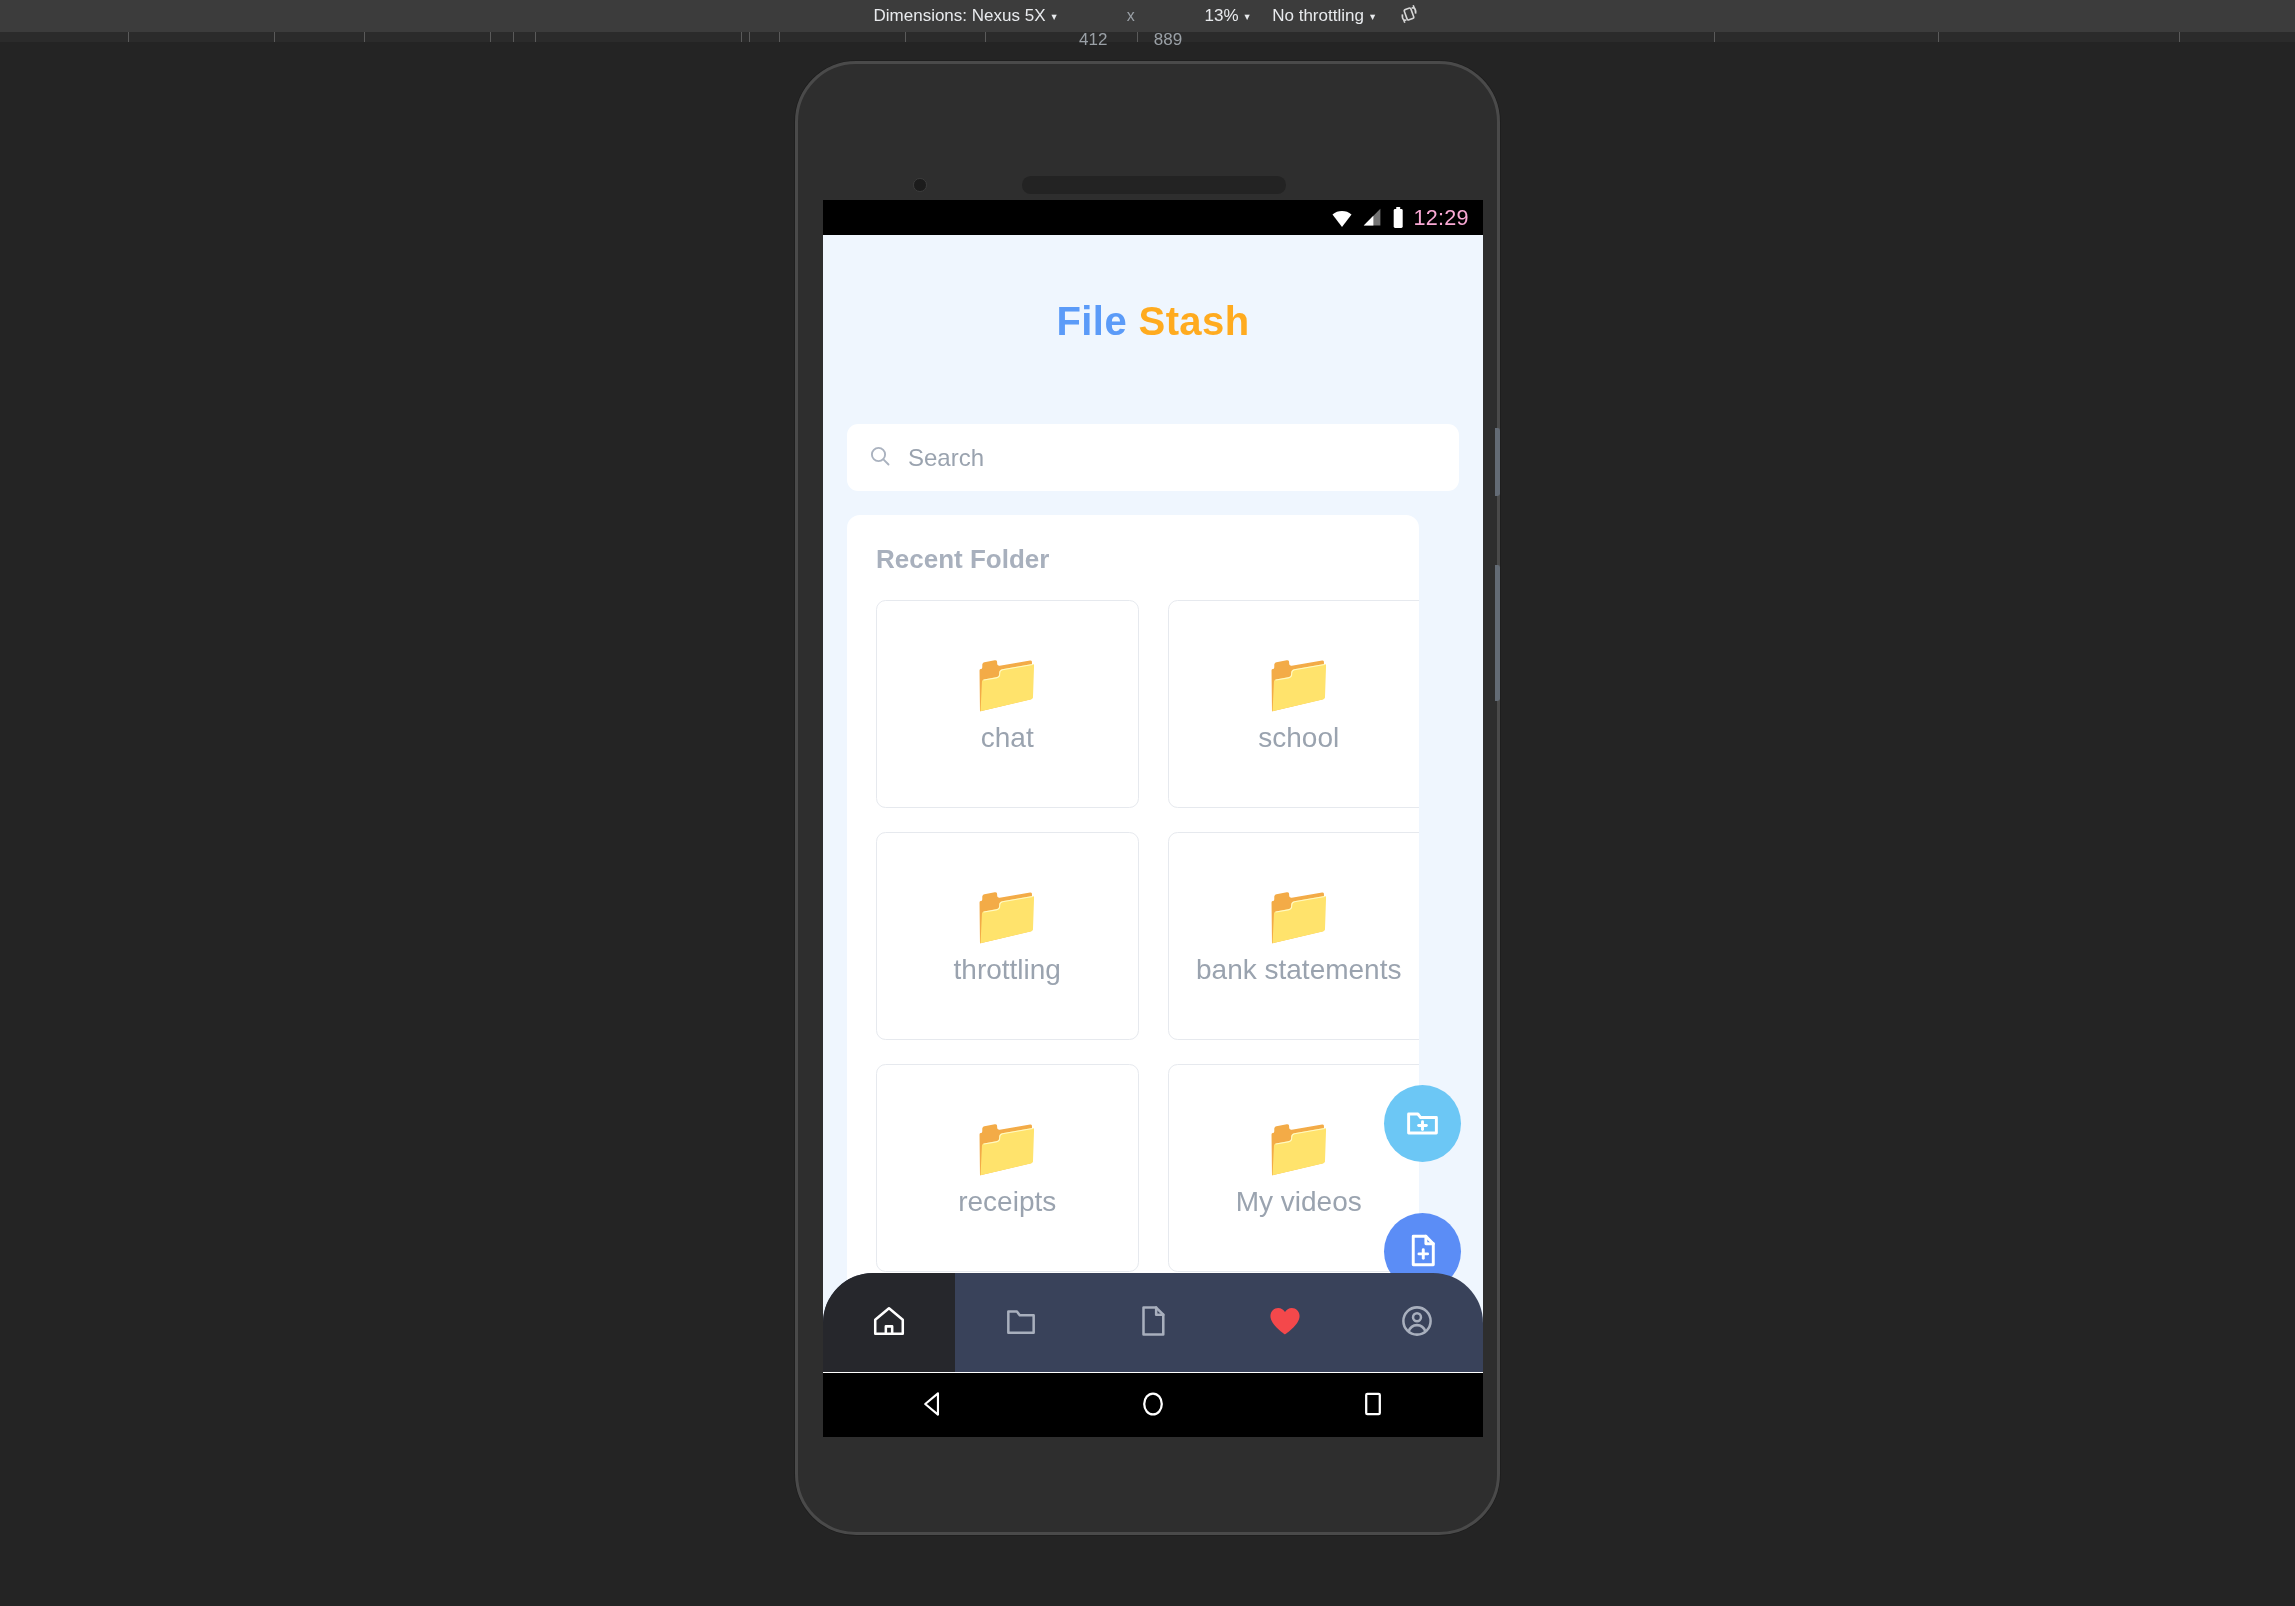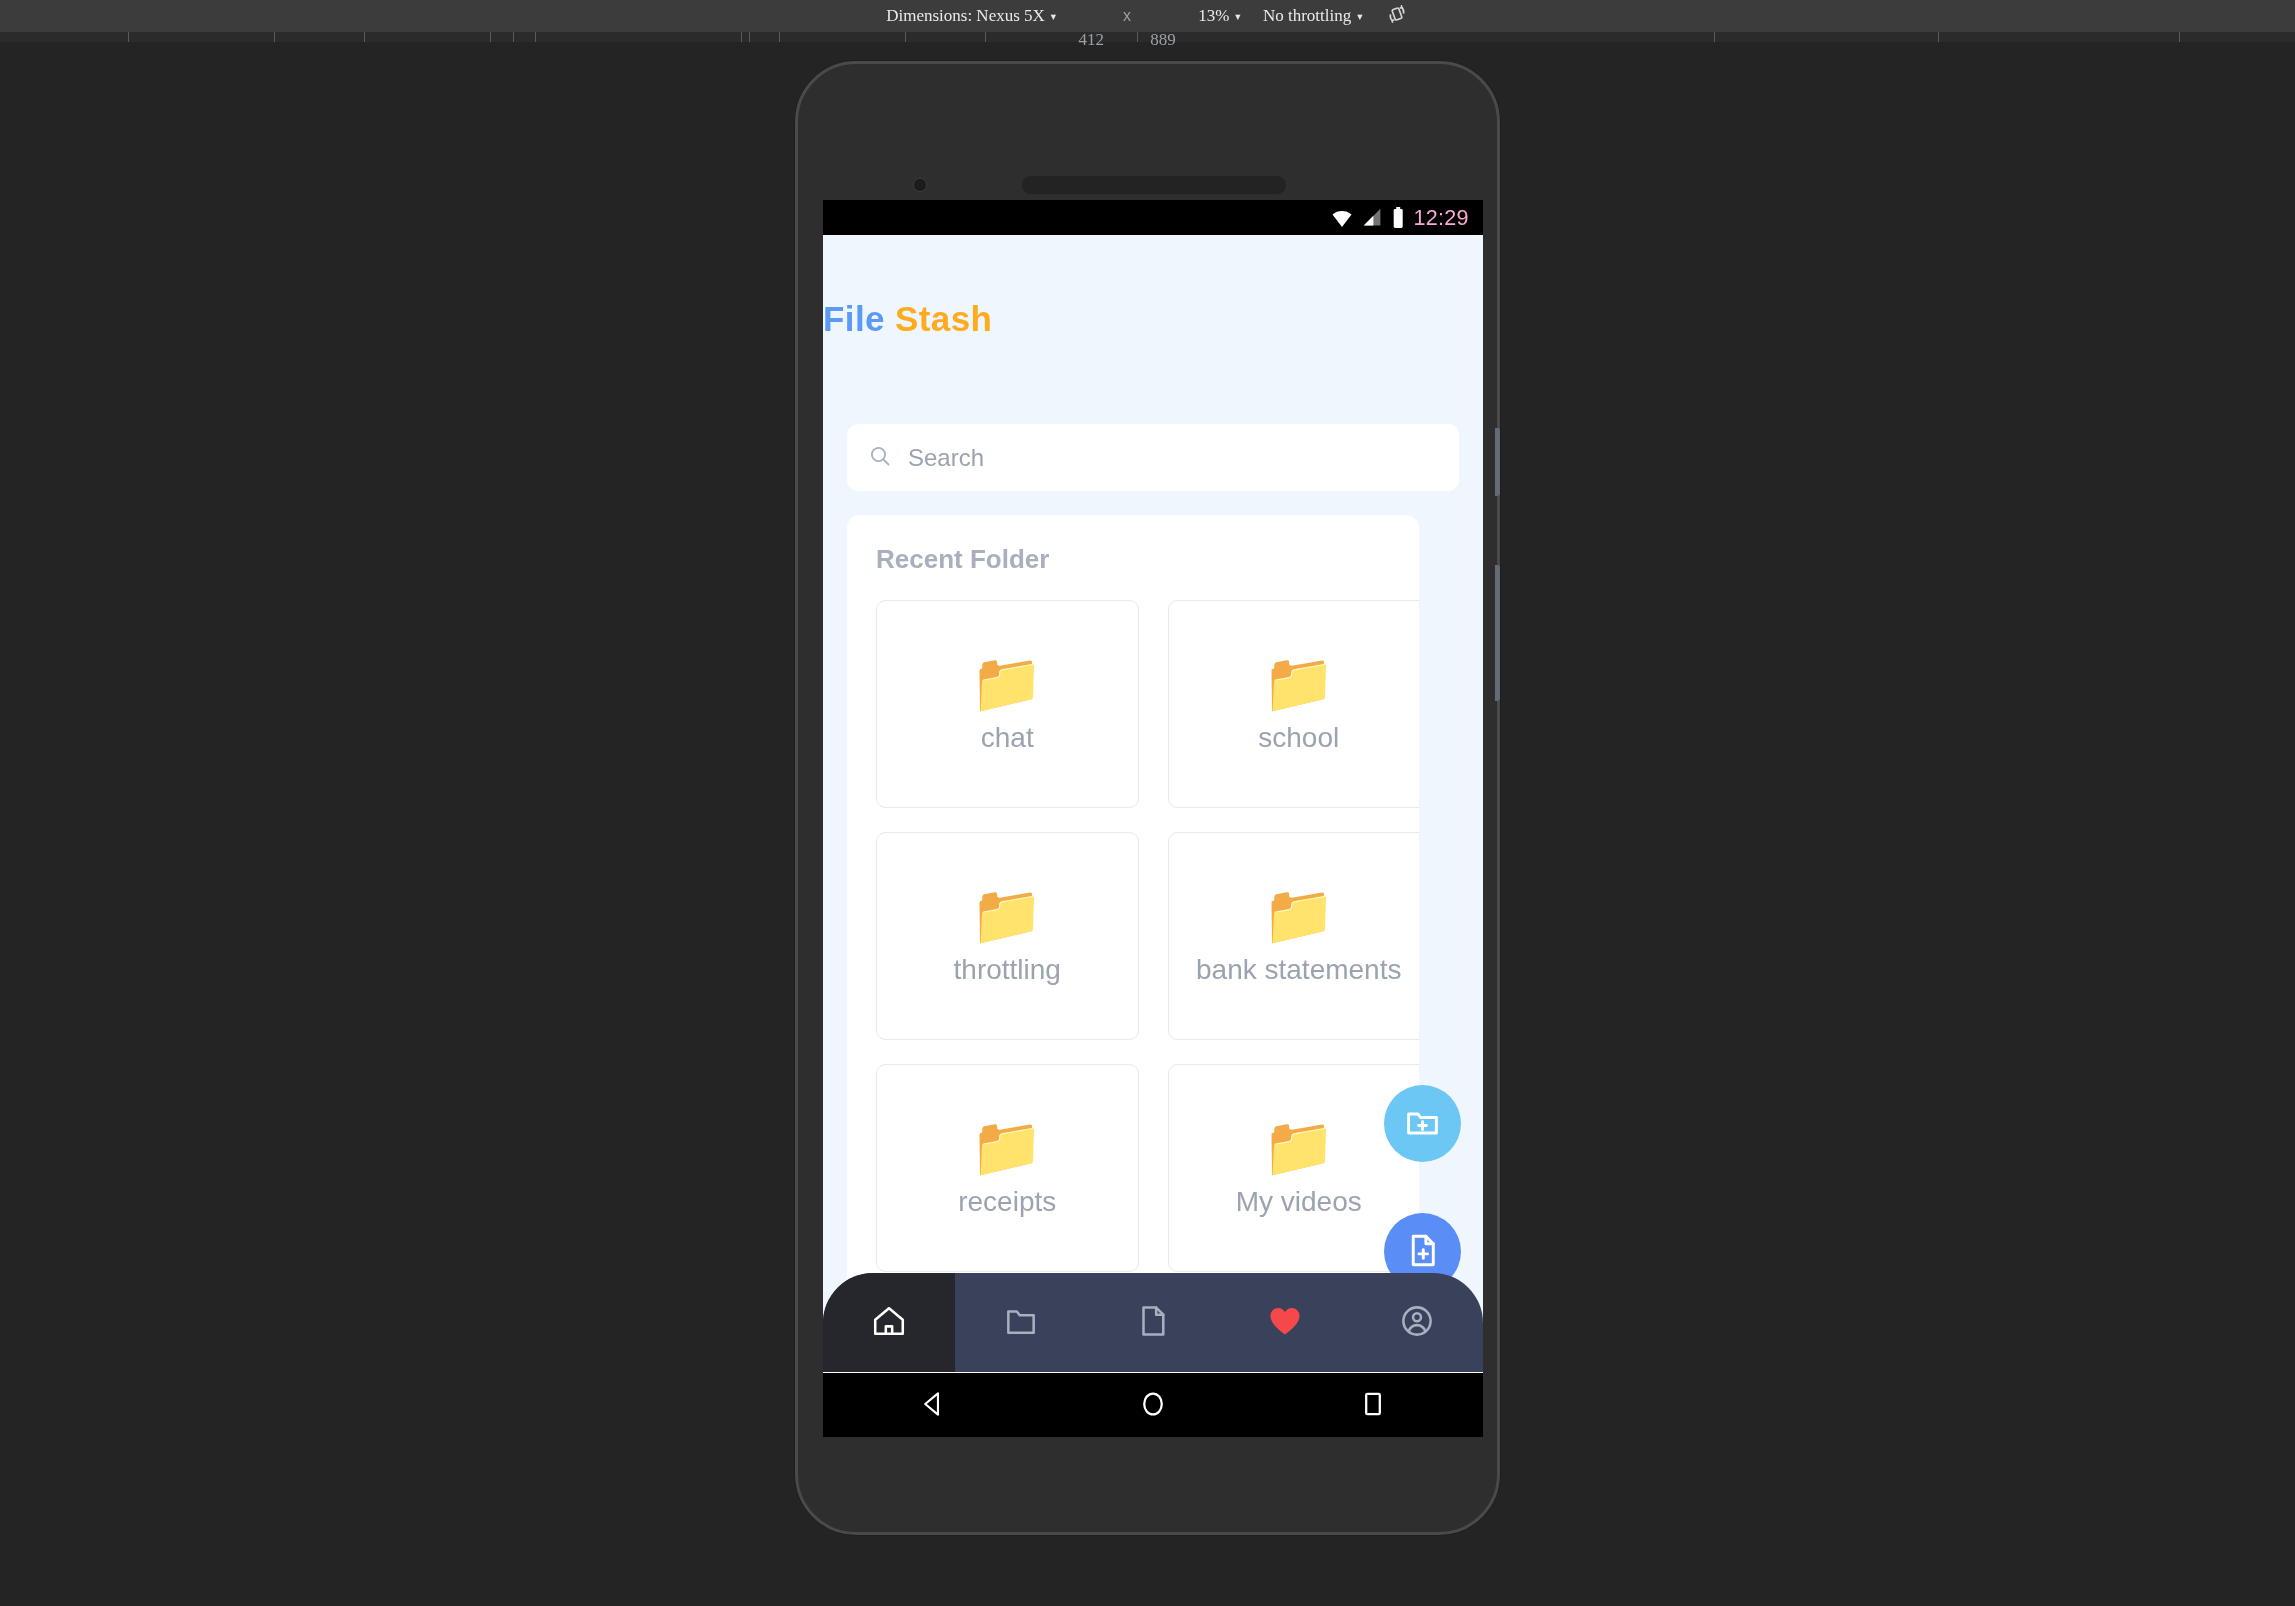--- a/index.html
+++ b/index.html
@@ -14,21 +14,21 @@
   #devtools-toolbar {
     position: absolute; left: 0; top: 0;
     width: 2295px; height: 32px;
     background: #3c3c3c;
     display: flex; align-items: center; justify-content: center;
     gap: 0px;
     color: #e8eaed;
     font-size: 17px;
     z-index: 50;
   }
-  #devtools-toolbar .tb-item { display: flex; align-items: center; gap: 6px; padding: 0 11.2px; white-space: nowrap; font-family: Liberation Serif, serif; }
+  #devtools-toolbar .tb-item { display: flex; align-items: center; gap: 6px; padding: 0 11.2px; white-space: nowrap; }
   #devtools-toolbar .muted { color: #9aa0a6; margin-top: 48px; }
   .caret { font-size: 10.4px; line-height: 1; position: relative; top: 0.8px; }
   .dim-x { color: #9aa0a6; padding: 0 8px; font-size: 16px; }
 
   #ruler-strip {
     position: absolute; left: 0; top: 32px;
     width: 2295px; height: 9.6px;
     background: #2b2b2b;
     z-index: 49;
   }
@@ -102,21 +102,22 @@
   #app-viewport {
     position: relative;
     width: 660px; height: 1137px;
     background: #eff6fe;
     overflow: hidden;
   }
 
   
   #app-title {
     position: absolute; left: 0; top: 64px; width: 660px;
-    font-size: 35px; font-weight: bold;
+    text-align: center;
+    font-size: 40px; font-weight: bold;
     letter-spacing: 0.4px;
   }
   #app-title .t-file  { color: #5b9bf8; }
   #app-title .t-stash { color: #ffab1f; }
 
   
   #search-bar {
     position: absolute; left: 24px; top: 189px;
     width: 612px; height: 67px;
     background: #ffffff;

